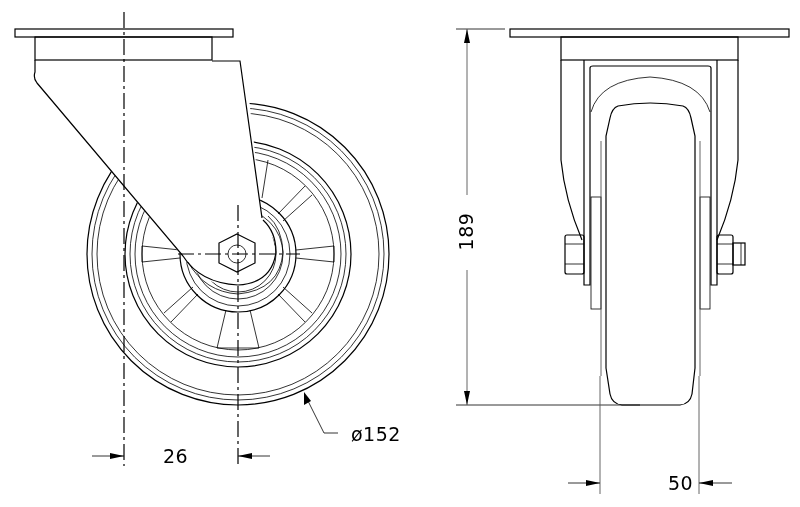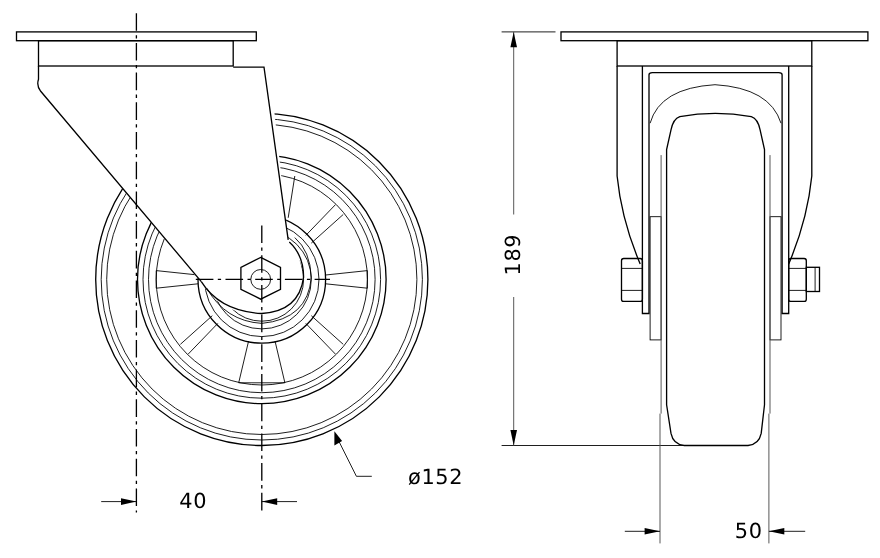--- a/index.html
+++ b/index.html
@@ -167,16 +167,16 @@
       <line class="gray" x1="600" y1="376" x2="600" y2="494"></line>
       <line class="gray" x1="699" y1="376" x2="699" y2="494"></line>
       <line class="thin" x1="568" y1="483" x2="600" y2="483"></line>
       <polygon class="arrow" points="600,483 586,480 586,486"></polygon>
       <line class="thin" x1="699" y1="483" x2="732" y2="483"></line>
       <polygon class="arrow" points="699,483 713,480 713,486"></polygon>
     </g>
   </g>
 </svg>
 
-<div class="dim-label" style="left:163px; top:447px;">40</div>
-<div class="dim-label" style="left:371px; top:425px;">ø152</div>
+<div class="dim-label" style="left:163px; top:447px;">26</div>
+<div class="dim-label" style="left:351px; top:425px;">ø152</div>
 <div class="dim-label" style="left:448px; top:222px; transform: rotate(-90deg); transform-origin: center;">189</div>
 <div class="dim-label" style="left:668px; top:474px;">50</div>
 
 </body></html>

